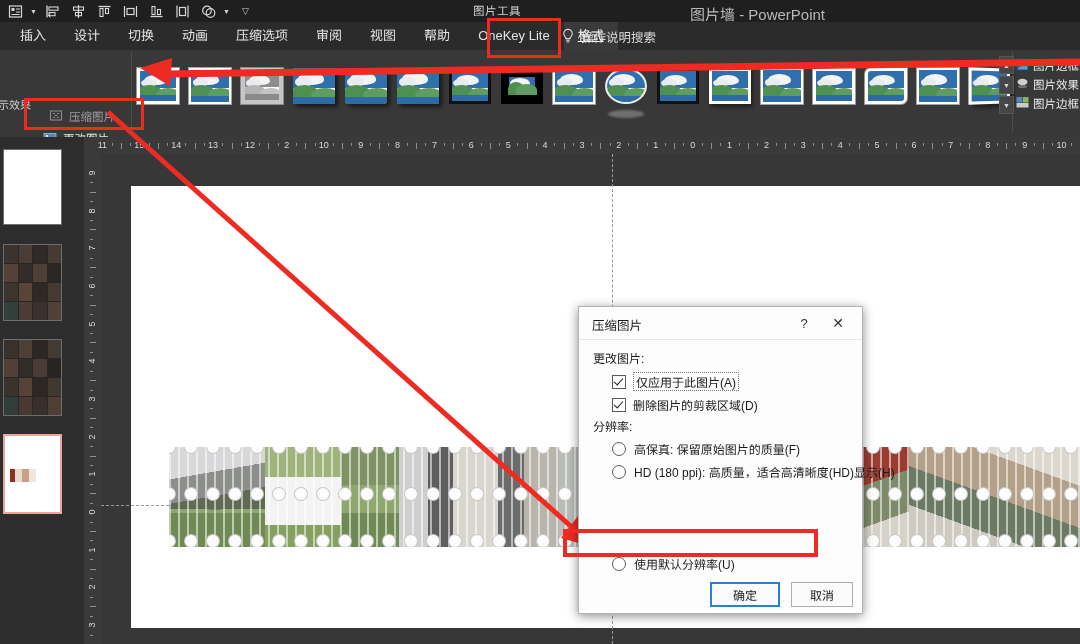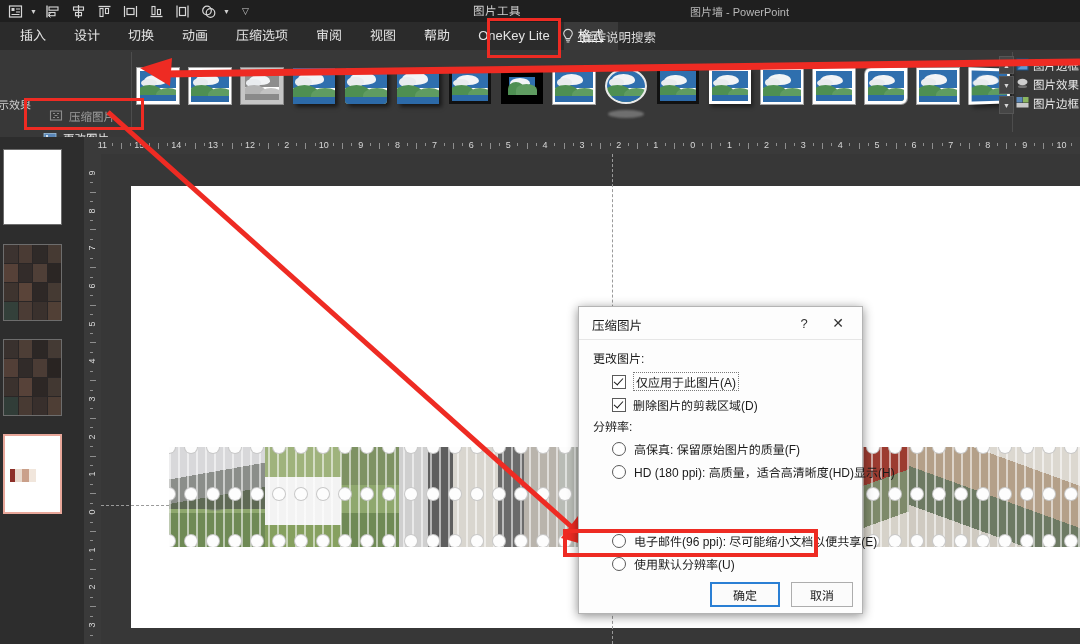--- a/index.html
+++ b/index.html
@@ -12,21 +12,21 @@
   .app{position:relative;width:1080px;height:644px;overflow:hidden;background:#323232;}
 
   
   .titlebar{position:absolute;left:0;top:0;width:1080px;height:22px;background:#1f1f1f;}
   .qat{position:absolute;left:2px;top:1px;display:flex;align-items:center;height:20px;gap:0px;}
   .qat .qbtn{width:26px;height:20px;display:flex;align-items:center;justify-content:center;color:#d8d8d8;}
   .qat .qbtn svg{display:block;}
   .qat .caret{width:11px;height:20px;display:flex;align-items:center;justify-content:center;color:#cfcfcf;font-size:7px;}
   .ctx-title{position:absolute;left:0;top:2px;width:1080px;text-align:center;color:#cfcfcf;font-size:11.5px;letter-spacing:.5px;}
   .ctx-title .ct{position:relative;left:-43px;}
-  .doc-title{position:absolute;left:690px;top:3px;color:#b8b8b8;font-size:11px;white-space:nowrap;}
+  .doc-title{position:absolute;left:690px;top:3px;color:#b8b8b8;font-size:15px;white-space:nowrap;}
 
   
   .tabstrip{position:absolute;left:0;top:22px;width:1080px;height:28px;background:#2b2b2b;}
   .tabs{position:absolute;left:6px;top:0;height:28px;display:flex;align-items:center;}
   .tab{color:#e3e3e3;font-size:13px;padding:0 14px;height:28px;line-height:28px;white-space:nowrap;}
   .tab.sel{background:#3a3a3a;color:#ffffff;text-decoration:underline;}
   .tell-me{position:absolute;left:561px;top:0;height:28px;display:flex;align-items:center;gap:6px;color:#d8d8d8;font-size:12.5px;}
   .bulb{width:14px;height:16px;display:block;}
 
   
@@ -907,24 +907,20 @@
       <div class="sec-label" id="sec-res">分辨率:</div>
 
       <label class="rad-row" id="rad-1">
         <span class="rad"></span>
         <span>高保真: 保留原始图片的质量(F)</span>
       </label>
       <label class="rad-row" id="rad-2">
         <span class="rad"></span>
         <span>HD (180 ppi): 高质量，适合高清晰度(HD)显示(H)</span>
       </label>
-      <label class="rad-row" id="rad-5">
-        <span class="rad"></span>
-        <span>电子邮件(96 ppi): 尽可能缩小文档以便共享(E)</span>
-      </label>
       <label class="rad-row" id="rad-6">
         <span class="rad"></span>
         <span>使用默认分辨率(U)</span>
       </label>
 
       <div class="dlg-btn" id="btn-ok">确定</div>
       <div class="dlg-btn" id="btn-cancel">取消</div>
     </div>
   </div>
 

